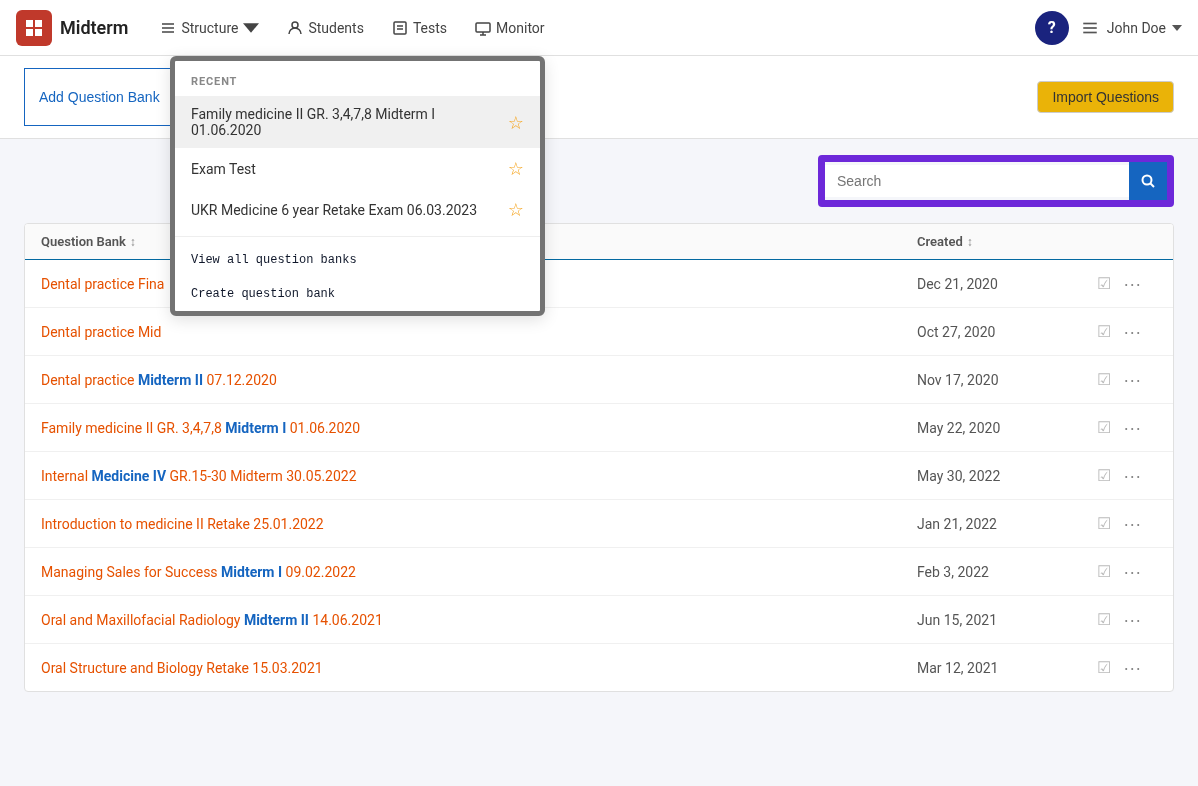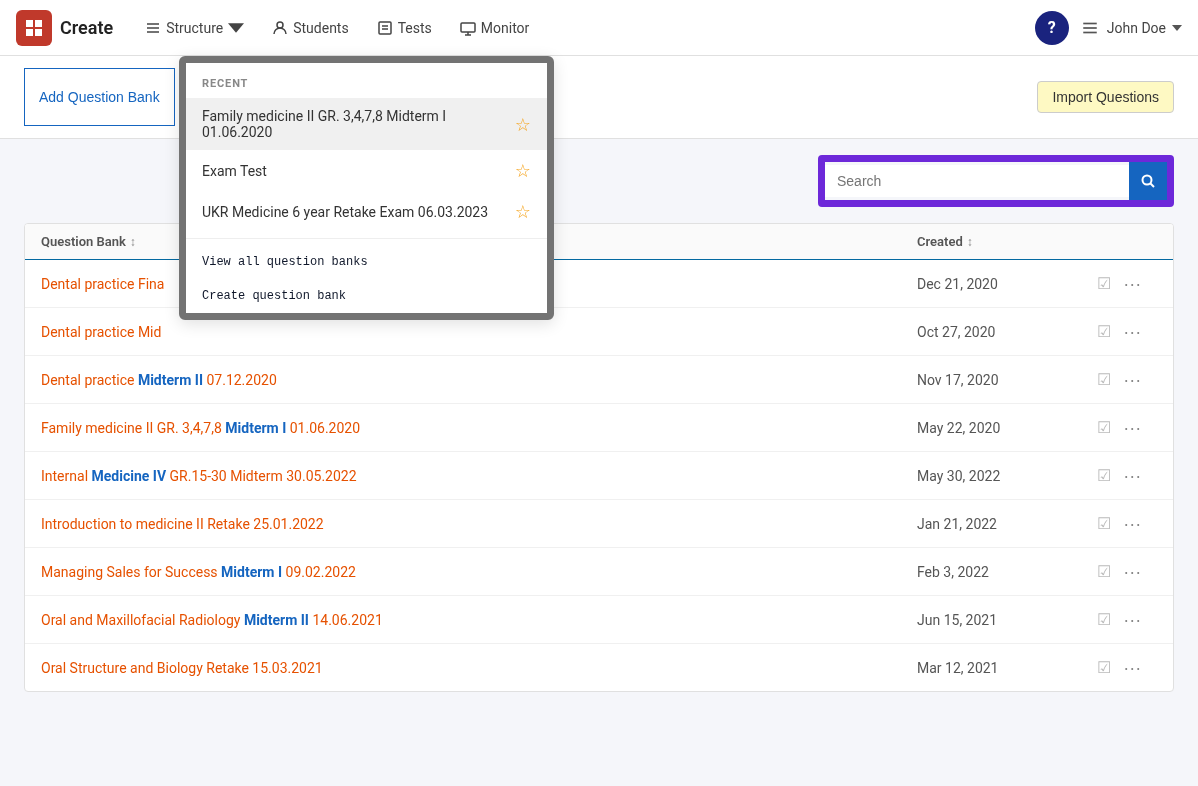--- a/index.html
+++ b/index.html
@@ -40,21 +40,21 @@
     .toolbar {
       background: #fff; border-bottom: 1px solid #e0e0e0;
       padding: 12px 24px; display: flex; align-items: center; gap: 12px;
     }
     .btn-add-qb {
       border: 1px solid #1565c0; color: #1565c0; background: #fff;
       padding: 20px 14px; border-radius: 0; cursor: pointer; font-size: 14px;
     }
     .toolbar-spacer { flex: 1; }
     .btn-import {
-      border: 1px solid #ccc; color: #333; background: #fef9c3;
+      border: 1px solid #ccc; color: #333; background: #eab308;
       padding: 7px 14px; border-radius: 4px; cursor: pointer; font-size: 14px;
     }
 
     
     .content { padding: 16px 24px; }
 
     
     .search-row {
       display: flex; align-items: center; justify-content: flex-end; margin-bottom: 16px;
     }
@@ -89,22 +89,22 @@
     .row-name { color: #e65100; cursor: pointer; font-size: 14px; }
     .row-name .highlight { color: #1565c0; font-weight: 700; }
     .row-date { color: #555; font-size: 14px; }
     .row-actions { display: flex; align-items: center; gap: 8px; }
     .check-icon { color: #bbb; font-size: 16px; }
     .dots-btn {
       background: none; border: none; cursor: pointer; color: #888;
       font-size: 18px; line-height: 1; padding: 0 4px;
     }
     .dropdown {
-      position: absolute; top: 56px; left: 179px;
-      background: #fff; border: 7px solid #737373; border-radius: 6px;
+      position: absolute; top: 56px; left: 170px;
+      background: #fff; border: 5px solid #737373; border-radius: 6px;
       box-shadow: 0 4px 16px rgba(0,0,0,0.12); width: 375px; z-index: 200;
     }
     .dropdown-section-title {
       padding: 14px 16px 8px; font-size: 11px; font-weight: 700;
       color: #888; letter-spacing: 0.08em; text-transform: uppercase;
     }
     .dropdown-item {
       display: flex; align-items: center; justify-content: space-between;
       padding: 10px 16px; cursor: pointer; color: #333;
     }
@@ -123,21 +123,21 @@
 <nav class="navbar">
   <div class="nav-logo">
     <div class="nav-logo-icon">
       <svg width="20" height="20" viewBox="0 0 20 20" fill="none">
         <rect x="2" y="2" width="7" height="7" fill="white"></rect>
         <rect x="11" y="2" width="7" height="7" fill="white"></rect>
         <rect x="2" y="11" width="7" height="7" fill="white"></rect>
         <rect x="11" y="11" width="7" height="7" fill="white"></rect>
       </svg>
     </div>
-    <span class="nav-logo-text">Create</span>
+    <span class="nav-logo-text">Midterm</span>
   </div>
 
   <div class="nav-item" id="questions-nav">
     <svg viewBox="0 0 16 16" fill="none" stroke="currentColor" stroke-width="1.5">
       <line x1="2" y1="4" x2="14" y2="4"></line>
         <line x1="2" y1="8" x2="14" y2="8"></line>
         <line x1="2" y1="12" x2="14" y2="12"></line>
     </svg>
     <span>Structure</span>
     <svg viewBox="0 0 10 6" width="10" fill="currentColor">

